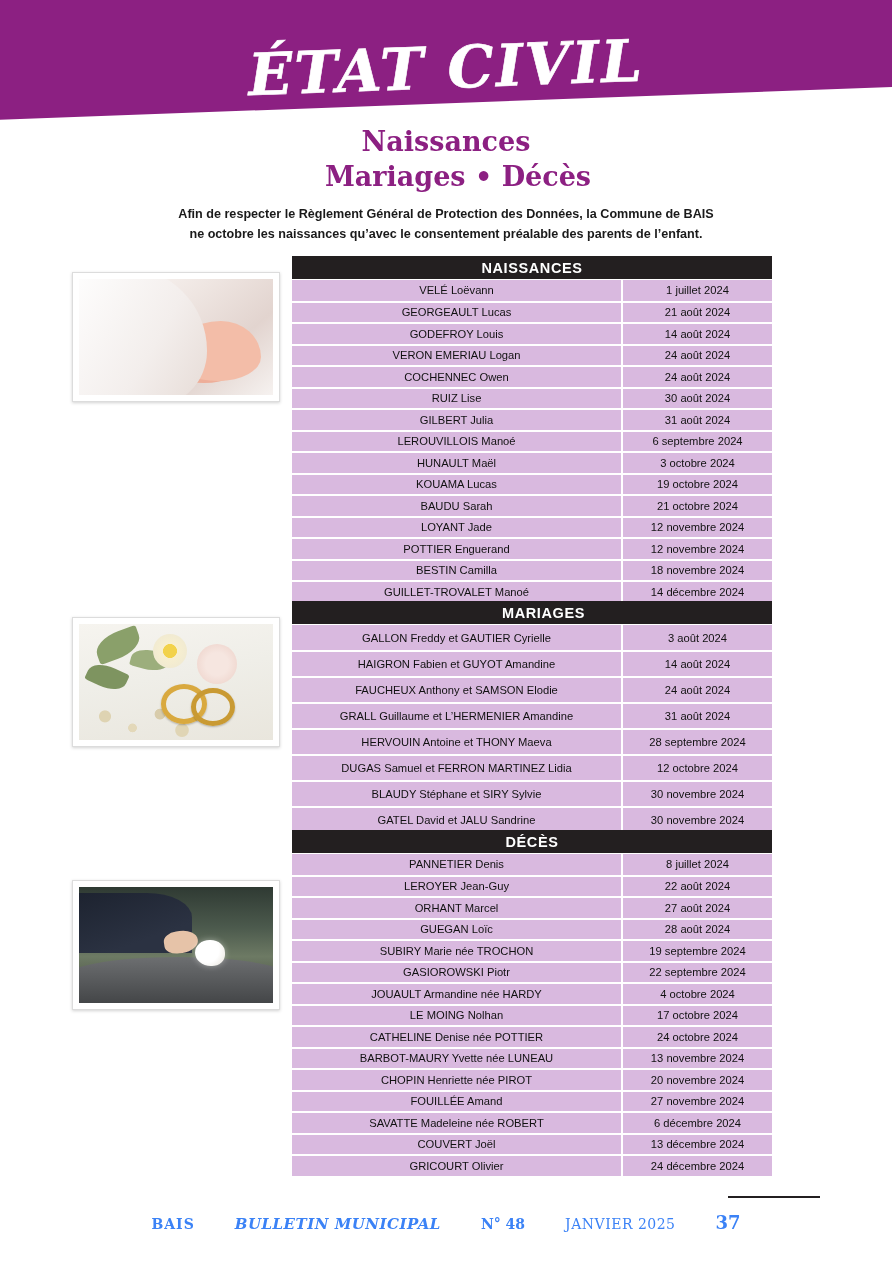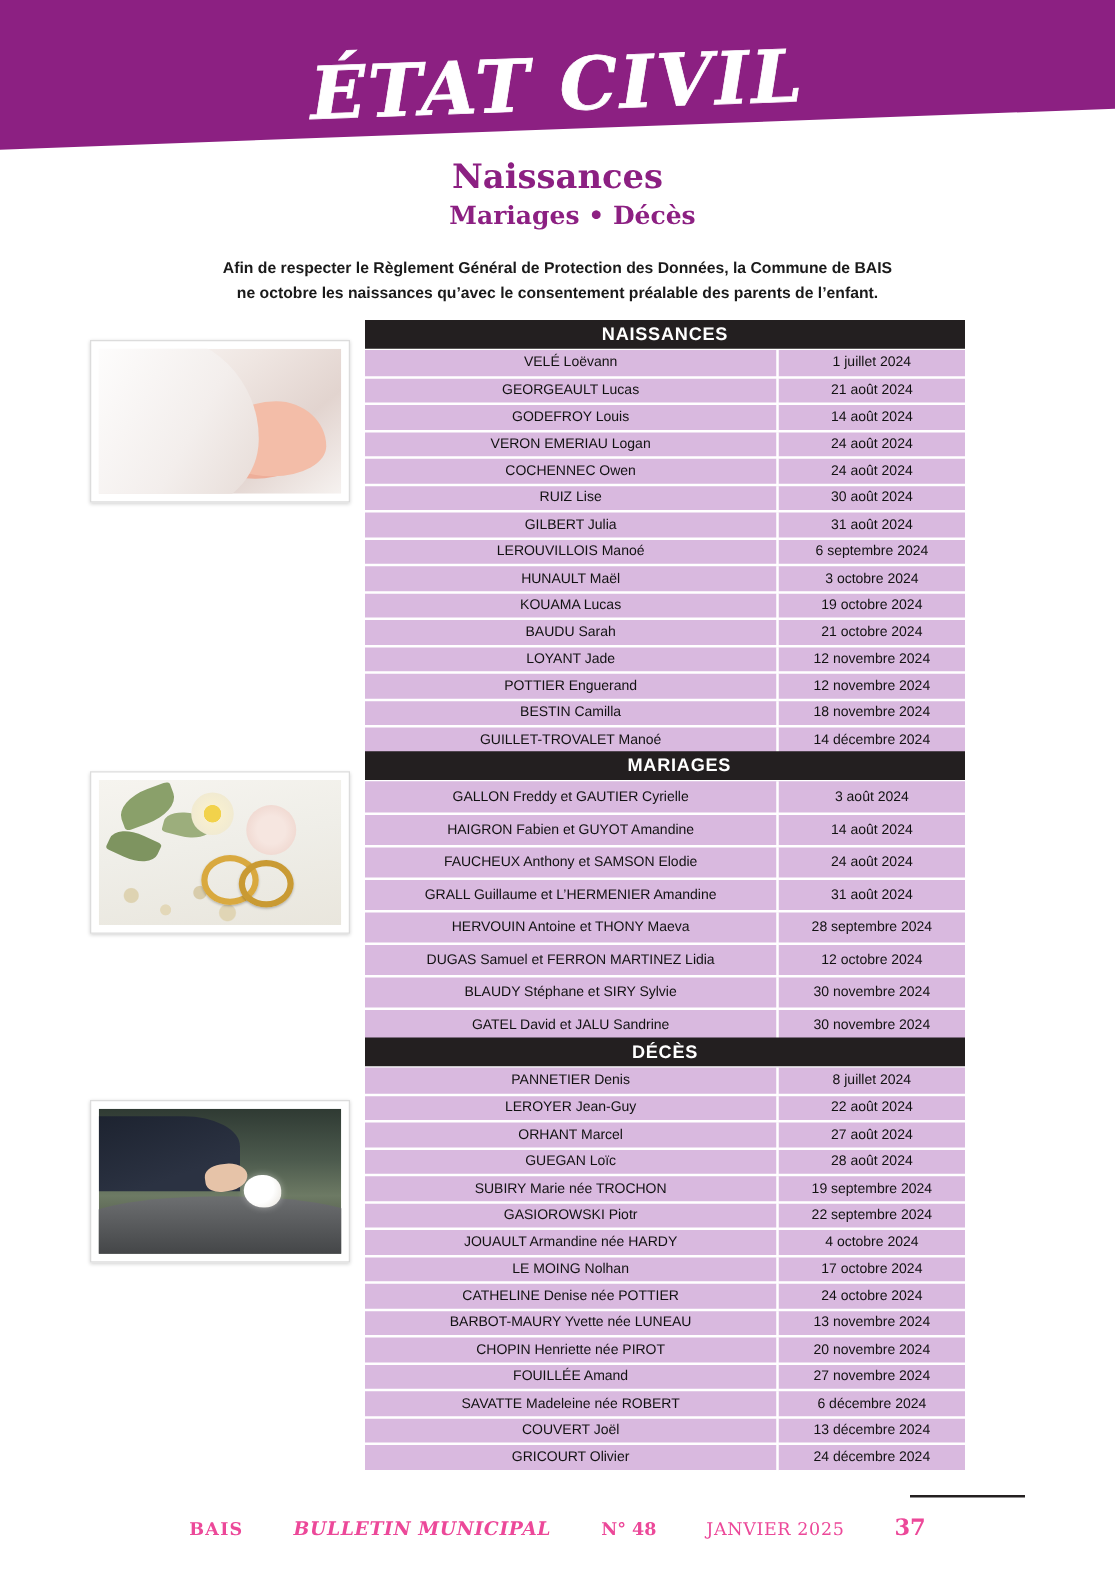--- a/index.html
+++ b/index.html
@@ -48,21 +48,21 @@
     position: absolute;
     left: 0; top: 125px;
     width: 892px;
     text-align: center;
     color: #8c2082;
     font-family: "DejaVu Serif", serif;
     font-weight: bold;
     line-height: 1.28;
   }
   .subtitles .l1 { font-size: 27px; }
-  .subtitles .l2 { font-size: 20px; padding-left: 24px; }
+  .subtitles .l2 { font-size: 27px; padding-left: 24px; }
 
   
   .note {
     position: absolute;
     left: 96px; top: 205px;
     width: 700px;
     text-align: center;
     font-size: 12.6px;
     font-weight: bold;
     color: #1a1a1a;
@@ -232,21 +232,21 @@
   }
   .footer {
     position: absolute;
     left: 0; top: 1212px;
     width: 892px;
     display: flex;
     align-items: baseline;
     justify-content: center;
     gap: 40px;
     font-family: "DejaVu Serif", serif;
-    color: #ec4899;
+    color: #3b82f6;
   }
   .footer .f-bais { font-size: 14px; font-weight: bold; letter-spacing: 1px; }
   .footer .f-bul  { font-size: 15px; font-weight: bold; letter-spacing: 0.5px; font-style: italic; }
   .footer .f-num  { font-size: 14px; font-weight: bold; }
   .footer .f-date { font-size: 14px; letter-spacing: 0.5px; }
   .footer .f-page { font-size: 18px; font-weight: bold; }
 </style>
 </head>
 <body>
 

